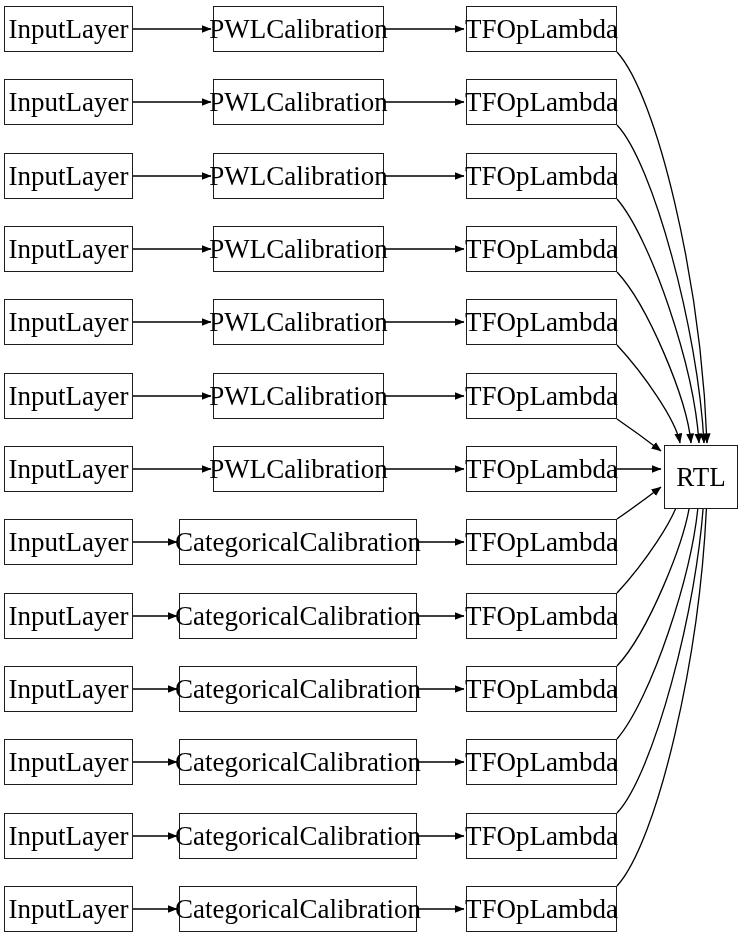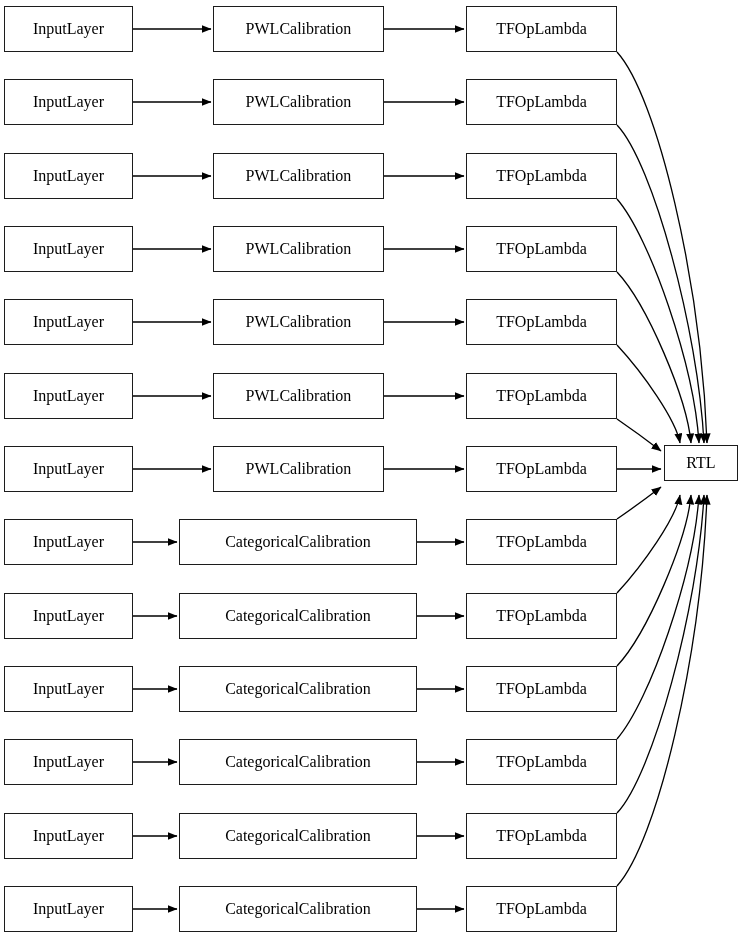--- a/index.html
+++ b/index.html
@@ -13,21 +13,21 @@
   #edges { position:absolute; left:0; top:0; width:741px; height:940px; }
   .edge { stroke:#000000; stroke-width:1.3; fill:none; }
   .node {
     position:absolute;
     height:46px;
     box-sizing:border-box;
     border:1.5px solid #1c1c1c;
     background:#ffffff;
     color:#000000;
     display:flex; align-items:center; justify-content:center;
-    font-size:16px; line-height:1;
+    font-size:27px; line-height:1;
     white-space:nowrap;
   }
 </style>
 </head>
 <body>
 
 <div id="diagram">
 
   <svg id="edges" viewBox="0 0 741 940" xmlns="http://www.w3.org/2000/svg">
     <defs>
@@ -124,15 +124,15 @@
   <div class="node" style="left:466px;top:739px;width:151px">TFOpLambda</div>
 
   <div class="node" style="left:4px;top:813px;width:129px">InputLayer</div>
   <div class="node" style="left:179px;top:813px;width:238px">CategoricalCalibration</div>
   <div class="node" style="left:466px;top:813px;width:151px">TFOpLambda</div>
 
   <div class="node" style="left:4px;top:886px;width:129px">InputLayer</div>
   <div class="node" style="left:179px;top:886px;width:238px">CategoricalCalibration</div>
   <div class="node" style="left:466px;top:886px;width:151px">TFOpLambda</div>
 
-  <div class="node" style="left:664px;top:445px;width:74px;height:36px">RTL</div>
+  <div class="node" style="left:664px;top:445px;width:74px;height:64px">RTL</div>
 
 </div>
 
 </body></html>

